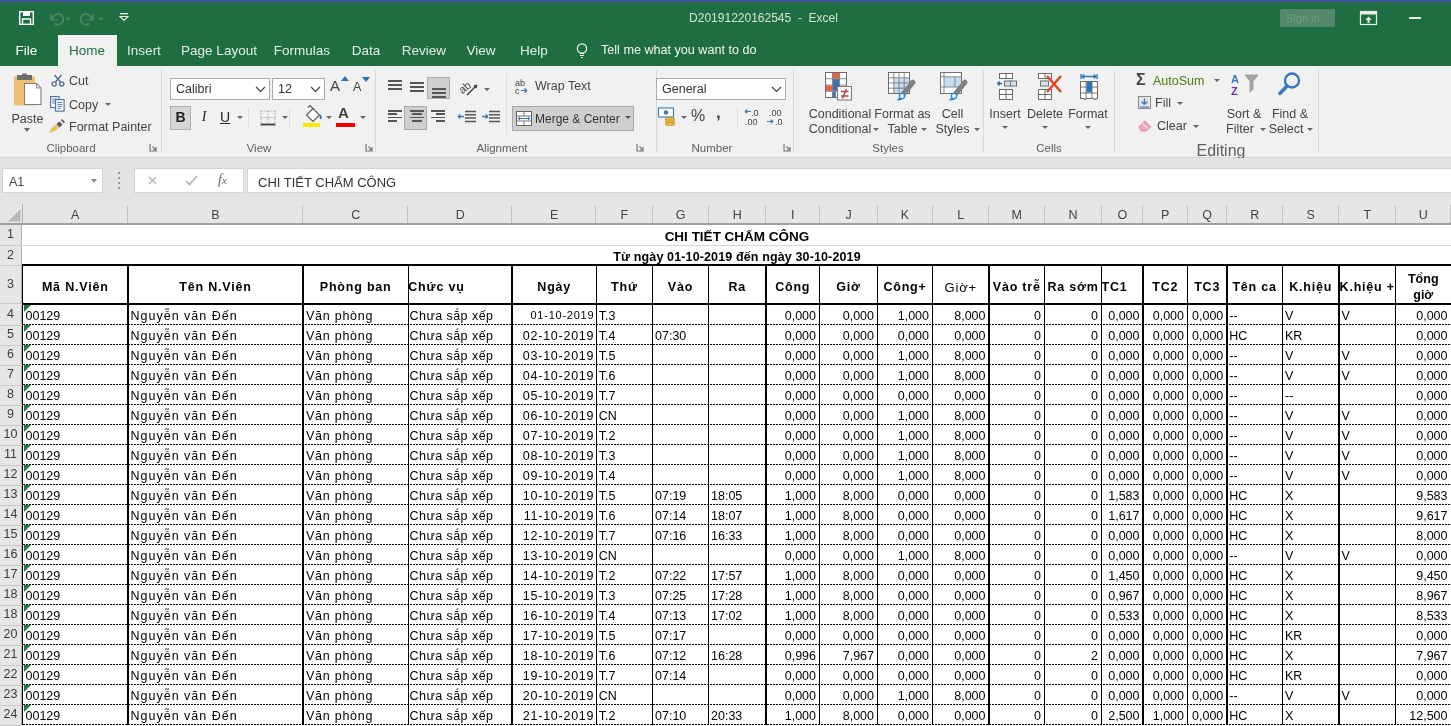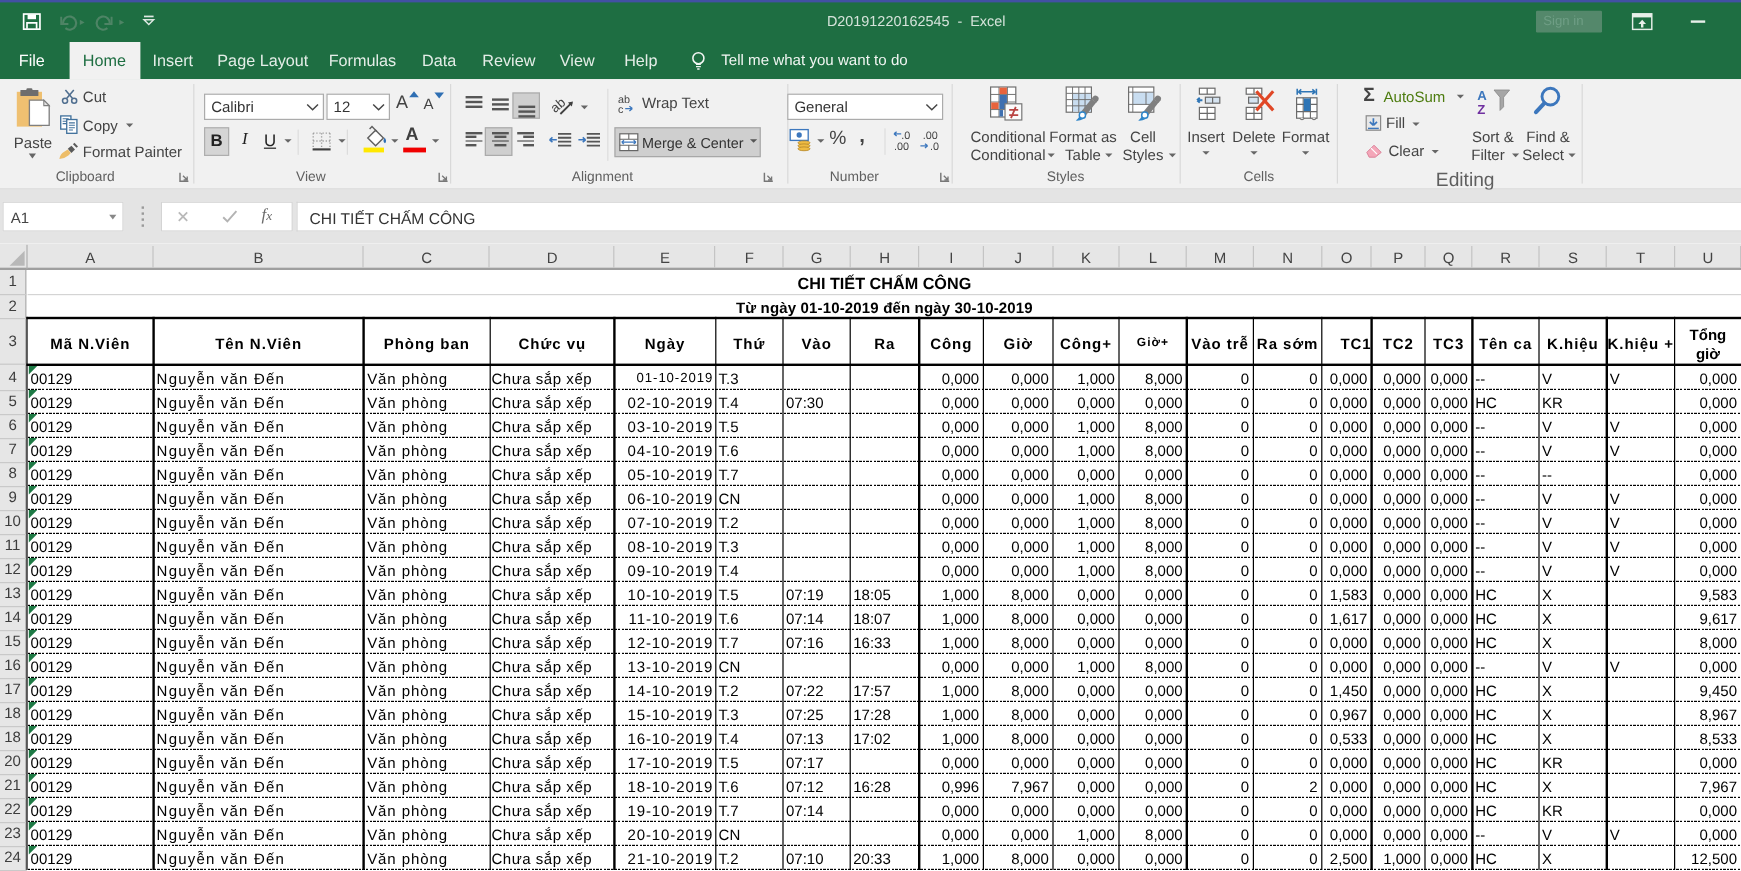--- a/index.html
+++ b/index.html
@@ -440,32 +440,32 @@
 <div class="t" style="left:0;top:707.0px;width:21px;text-align:center;font-size:12.5px;color:#3c3c3c;">24</div>
 <div class="ab" style="left:0;top:724.5px;width:22px;height:1px;background:#c9c9c9;"></div>
 <div class="t" style="left:23px;top:228.5px;width:1428px;text-align:center;font-size:13.5px;font-weight:bold;color:#000;">CHI TIẾT CHẤM CÔNG</div>
 <div class="ab" style="left:23px;top:244.7px;width:1428px;height:1px;background:#d4d4d4;"></div>
 <div class="t" style="left:23px;top:249.5px;width:1428px;text-align:center;font-size:12.5px;font-weight:bold;color:#000;letter-spacing:0.13px;">Từ ngày 01-10-2019 đến ngày 30-10-2019</div>
 <div class="ab" style="left:22px;top:264.4px;width:1429px;height:2px;background:#000;"></div>
 <div class="ab" style="left:22px;top:302.6px;width:1429px;height:2px;background:#000;"></div>
 <div class="t" style="left:22.5px;top:279.5px;width:105.5px;text-align:center;font-size:12.5px;font-weight:bold;color:#000;letter-spacing:0.8px;">Mã N.Viên</div>
 <div class="t" style="left:128px;top:279.5px;width:175px;text-align:center;font-size:12.5px;font-weight:bold;color:#000;letter-spacing:0.8px;">Tên N.Viên</div>
 <div class="t" style="left:303px;top:279.5px;width:105.30000000000001px;text-align:center;font-size:12.5px;font-weight:bold;color:#000;letter-spacing:0.8px;">Phòng ban</div>
-<div class="t" style="left:408.3px;top:279.5px;width:103.90000000000003px;text-align:center;font-size:12.5px;font-weight:bold;color:#000;letter-spacing:0.8px;">Chức vụ</div>
+<div class="t" style="left:408.3px;top:279.5px;width:103.90000000000003px;font-size:12.5px;font-weight:bold;color:#000;letter-spacing:0.8px;">Chức vụ</div>
 <div class="t" style="left:512.2px;top:279.5px;width:84.09999999999991px;text-align:center;font-size:12.5px;font-weight:bold;color:#000;letter-spacing:0.8px;">Ngày</div>
 <div class="t" style="left:596.3px;top:279.5px;width:56.200000000000045px;text-align:center;font-size:12.5px;font-weight:bold;color:#000;letter-spacing:0.8px;">Thứ</div>
 <div class="t" style="left:652.5px;top:279.5px;width:56.0px;text-align:center;font-size:12.5px;font-weight:bold;color:#000;letter-spacing:0.8px;">Vào</div>
 <div class="t" style="left:708.5px;top:279.5px;width:57.5px;text-align:center;font-size:12.5px;font-weight:bold;color:#000;letter-spacing:0.8px;">Ra</div>
 <div class="t" style="left:766px;top:279.5px;width:53.5px;text-align:center;font-size:12.5px;font-weight:bold;color:#000;letter-spacing:0.8px;">Công</div>
 <div class="t" style="left:819.5px;top:279.5px;width:58.0px;text-align:center;font-size:12.5px;font-weight:bold;color:#000;letter-spacing:0.8px;">Giờ</div>
 <div class="t" style="left:877.5px;top:279.5px;width:55.0px;text-align:center;font-size:12.5px;font-weight:bold;color:#000;letter-spacing:0.8px;">Công+</div>
-<div class="t" style="left:932.5px;top:279.5px;width:56.5px;text-align:center;font-size:10px;font-weight:bold;color:#000;letter-spacing:0.8px;">Giờ+</div>
+<div class="t" style="left:932.5px;top:279.5px;width:56.5px;text-align:center;font-size:13px;font-weight:normal;color:#000;letter-spacing:0.8px;">Giờ+</div>
 <div class="t" style="left:989px;top:279.5px;width:55.5px;text-align:center;font-size:12.5px;font-weight:bold;color:#000;letter-spacing:0.8px;">Vào trễ</div>
 <div class="t" style="left:1044.5px;top:279.5px;width:57.0px;text-align:center;font-size:12.5px;font-weight:bold;color:#000;letter-spacing:0.8px;">Ra sớm</div>
-<div class="t" style="left:1101.5px;top:279.5px;width:41.5px;text-align:right;font-size:12.5px;font-weight:bold;color:#000;letter-spacing:0.8px;">TC1</div>
+<div class="t" style="left:1101.5px;top:279.5px;width:41.5px;text-align:left;font-size:12.5px;font-weight:bold;color:#000;letter-spacing:0.8px;">TC1</div>
 <div class="t" style="left:1143px;top:279.5px;width:44.5px;text-align:center;font-size:12.5px;font-weight:bold;color:#000;letter-spacing:0.8px;">TC2</div>
 <div class="t" style="left:1187.5px;top:279.5px;width:39.299999999999955px;text-align:center;font-size:12.5px;font-weight:bold;color:#000;letter-spacing:0.8px;">TC3</div>
 <div class="t" style="left:1226.8px;top:279.5px;width:55.700000000000045px;text-align:center;font-size:12.5px;font-weight:bold;color:#000;letter-spacing:0.8px;">Tên ca</div>
 <div class="t" style="left:1282.5px;top:279.5px;width:56.5px;text-align:center;font-size:12.5px;font-weight:bold;color:#000;letter-spacing:0.8px;">K.hiệu</div>
 <div class="t" style="left:1339px;top:279.5px;width:56.5px;text-align:center;font-size:12.5px;font-weight:bold;color:#000;letter-spacing:0.8px;">K.hiệu +</div>
 <div class="t" style="left:1395.5px;top:271.5px;width:55.5px;text-align:center;font-size:12.5px;font-weight:bold;color:#000;">Tổng</div>
 <div class="t" style="left:1395.5px;top:287.5px;width:55.5px;text-align:center;font-size:12.5px;font-weight:bold;color:#000;">giờ</div>
 <div class="ab" style="left:21.75px;top:264.4px;width:1.5px;height:460.3px;background:#000;"></div>
 <div class="ab" style="left:127.25px;top:264.4px;width:1.5px;height:460.3px;background:#000;"></div>
 <div class="ab" style="left:302.25px;top:264.4px;width:1.5px;height:460.3px;background:#000;"></div>

